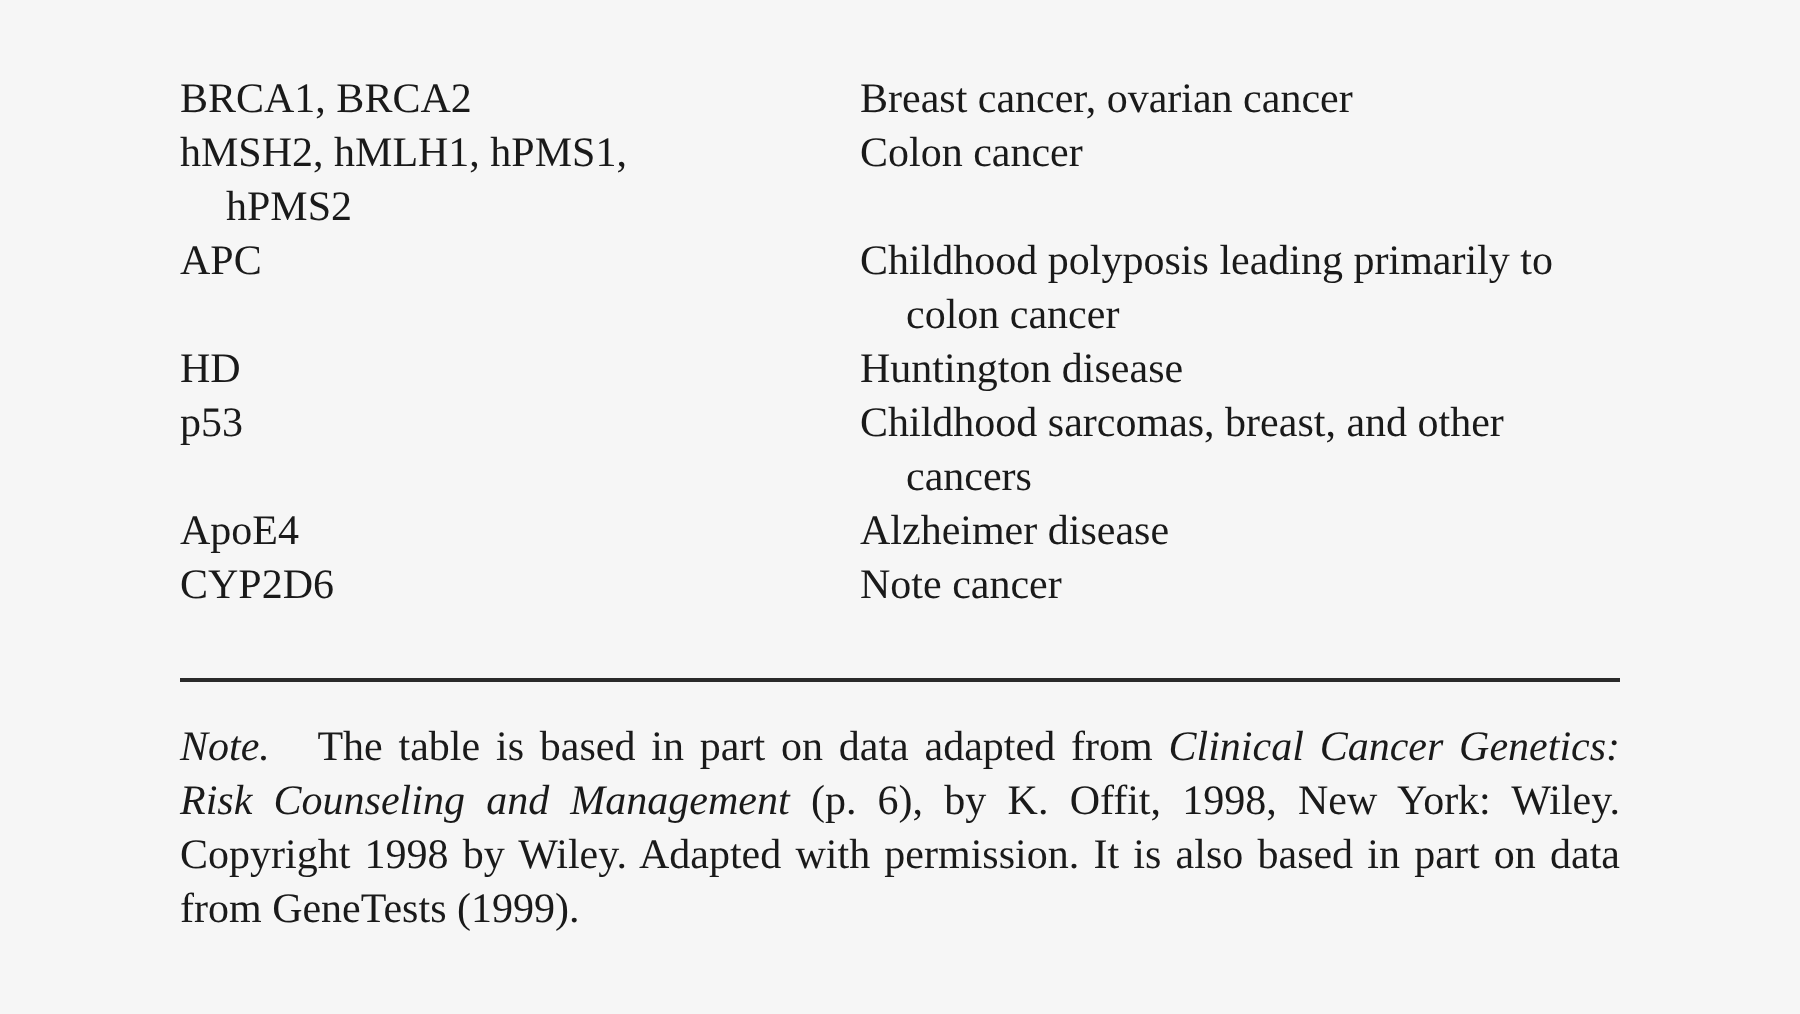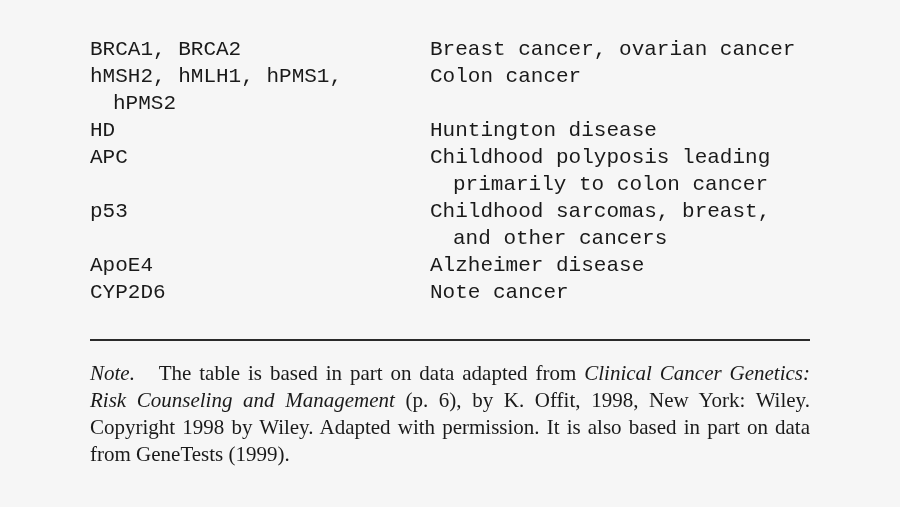--- a/index.html
+++ b/index.html
@@ -29,21 +29,20 @@
     }
     td {
       padding: 0;
       vertical-align: top;
     }
     td.gene { width: 340px; }
     .hang {
       display: block;
       padding-left: 23px;
       text-indent: -23px;
-      font-family: Liberation Mono, monospace;
     }
     .rule {
       position: absolute;
       left: 90px;
       top: 339px;
       width: 720px;
       height: 2px;
       background: #2a2a2a;
     }
     .note {
@@ -74,32 +73,32 @@
       <tr>
         <td class="gene">
             <span class="hang" style="width:265px">hMSH2, hMLH1, hPMS1, hPMS2</span>
           </td>
         <td>
             <span class="hang">Colon cancer</span>
           </td>
       </tr>
       <tr>
         <td class="gene">
+            <span class="hang">APC</span>
+          </td>
+        <td>
+            <span class="hang">Childhood polyposis leading primarily to colon cancer</span>
+          </td>
+      </tr>
+      <tr>
+        <td class="gene">
             <span class="hang">HD</span>
           </td>
         <td>
             <span class="hang">Huntington disease</span>
-          </td>
-      </tr>
-      <tr>
-        <td class="gene">
-            <span class="hang">APC</span>
-          </td>
-        <td>
-            <span class="hang">Childhood polyposis leading primarily to colon cancer</span>
           </td>
       </tr>
       <tr>
         <td class="gene">
             <span class="hang">p53</span>
           </td>
         <td>
             <span class="hang">Childhood sarcomas, breast, and other cancers</span>
           </td>
       </tr>

